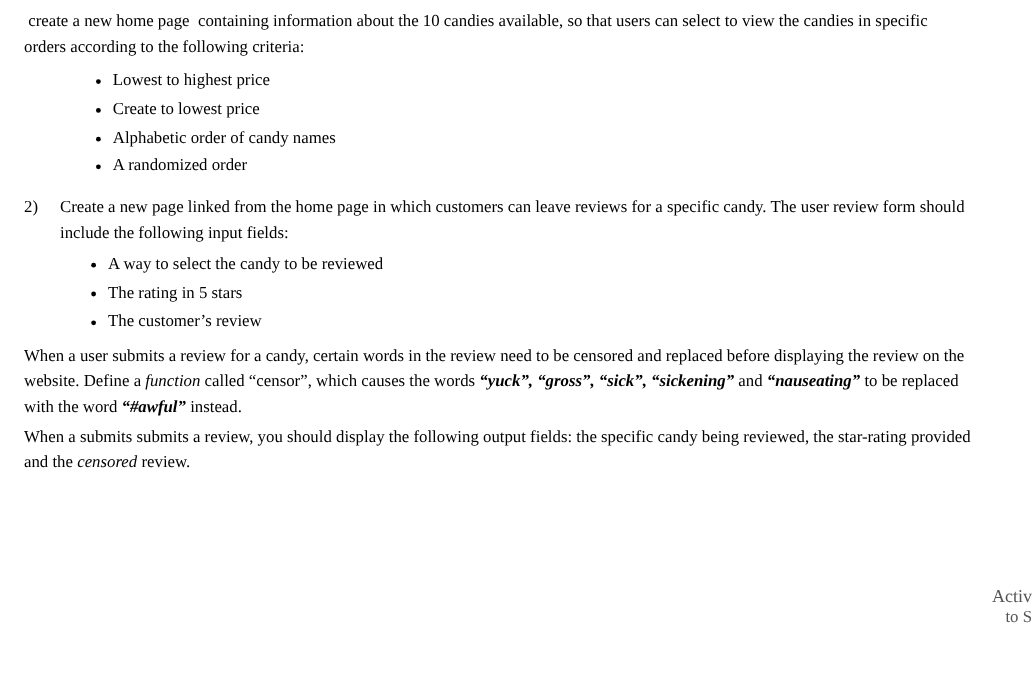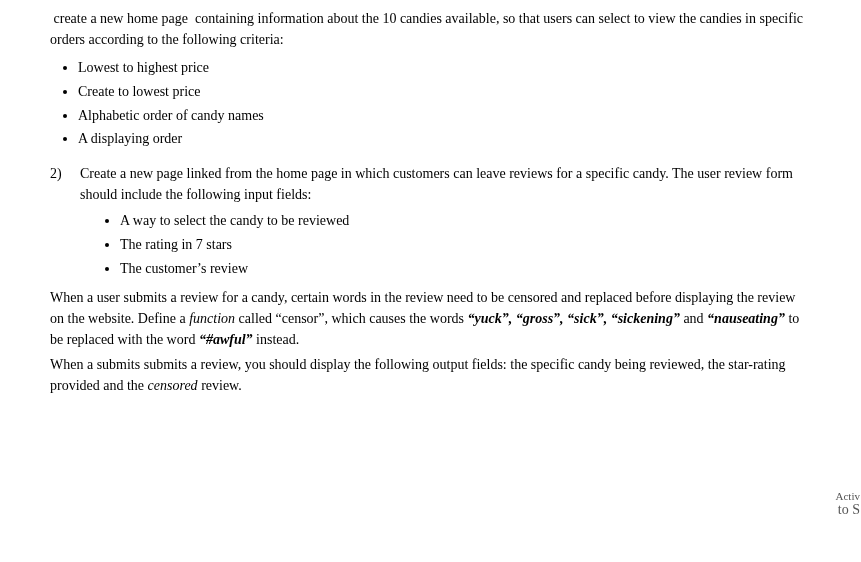--- a/index.html
+++ b/index.html
@@ -20,32 +20,32 @@
 
     .page-container {
       display: flex;
       width: 861px;
       min-height: 562px;
       position: relative;
     }
 
     .main-content {
       flex: 1;
-      padding: 8px 20px 8px 50px;
+      padding: 8px 20px 8px 20px;
       max-width: 830px;
     }
 
     .intro-paragraph {
       line-height: 1.5;
       margin-bottom: 6px;
     }
 
     .bullet-list {
       list-style: disc;
-      margin-left: 28px;
+      margin-left: 74px;
       margin-bottom: 6px;
       line-height: 1.7;
     }
 
     .bullet-list li {
       margin-bottom: 0px;
     }
 
     .follow-up-paragraph {
       line-height: 1.5;
@@ -102,54 +102,54 @@
       display: flex;
       flex-direction: column;
       align-items: flex-end;
       padding-top: 490px;
       font-size: 11px;
       color: #555;
     }
 
     .activ-label {
       writing-mode: horizontal-tb;
-      font-size: 11px;
+      font-size: 15px;
     }
 
     .to-label {
       font-size: 14px;
     }
   </style>
 </head>
 <body>
 
 <div class="page-container">
   <div class="main-content">
 
     <p class="intro-paragraph">
       <span>&nbsp;create a new home page</span>&nbsp;&nbsp;<span>containing information about the 10 candies available, so that users can select to view the candies in specific orders according to the following criteria:</span>
     </p>
 
     <ul class="bullet-list">
       <li>Lowest to highest price</li>
       <li>Create to lowest price</li>
       <li>Alphabetic order of candy names</li>
-      <li>A displaying order</li>
+      <li>A randomized order</li>
     </ul>
 
 
     <div class="section-2">
       <div class="section-2-header">
         <span class="section-number">2)</span>
         <span>Create a new page linked from the home page in which customers can leave reviews for a specific candy. The user review form should include the following input fields:</span>
       </div>
 
       <ul class="sub-bullet-list">
         <li>A way to select the candy to be reviewed</li>
-        <li>The rating in 7 stars</li>
+        <li>The rating in 5 stars</li>
         <li>The customer’s review</li>
       </ul>
 
       <p class="section-body">
         <span>When a user submits a review for a candy, certain words in the review need to be censored and replaced before displaying the review on the website. Define a </span><span class="italic">function</span><span> called “censor”, which causes the words </span><span class="bold-italic">“yuck”, “gross”, “sick”, “sickening”</span><span> and </span><span class="bold-italic">“nauseating”</span><span> to be replaced with the word </span><span class="bold-italic">“#awful”</span><span> instead.</span>
       </p>
 
       <p class="bottom-paragraph">
         <span>When a submits submits a review, you should display the following output fields: the specific</span> <span>candy being reviewed, the star-rating provided and the </span><span class="italic">censored</span><span> review.</span>
       </p>

